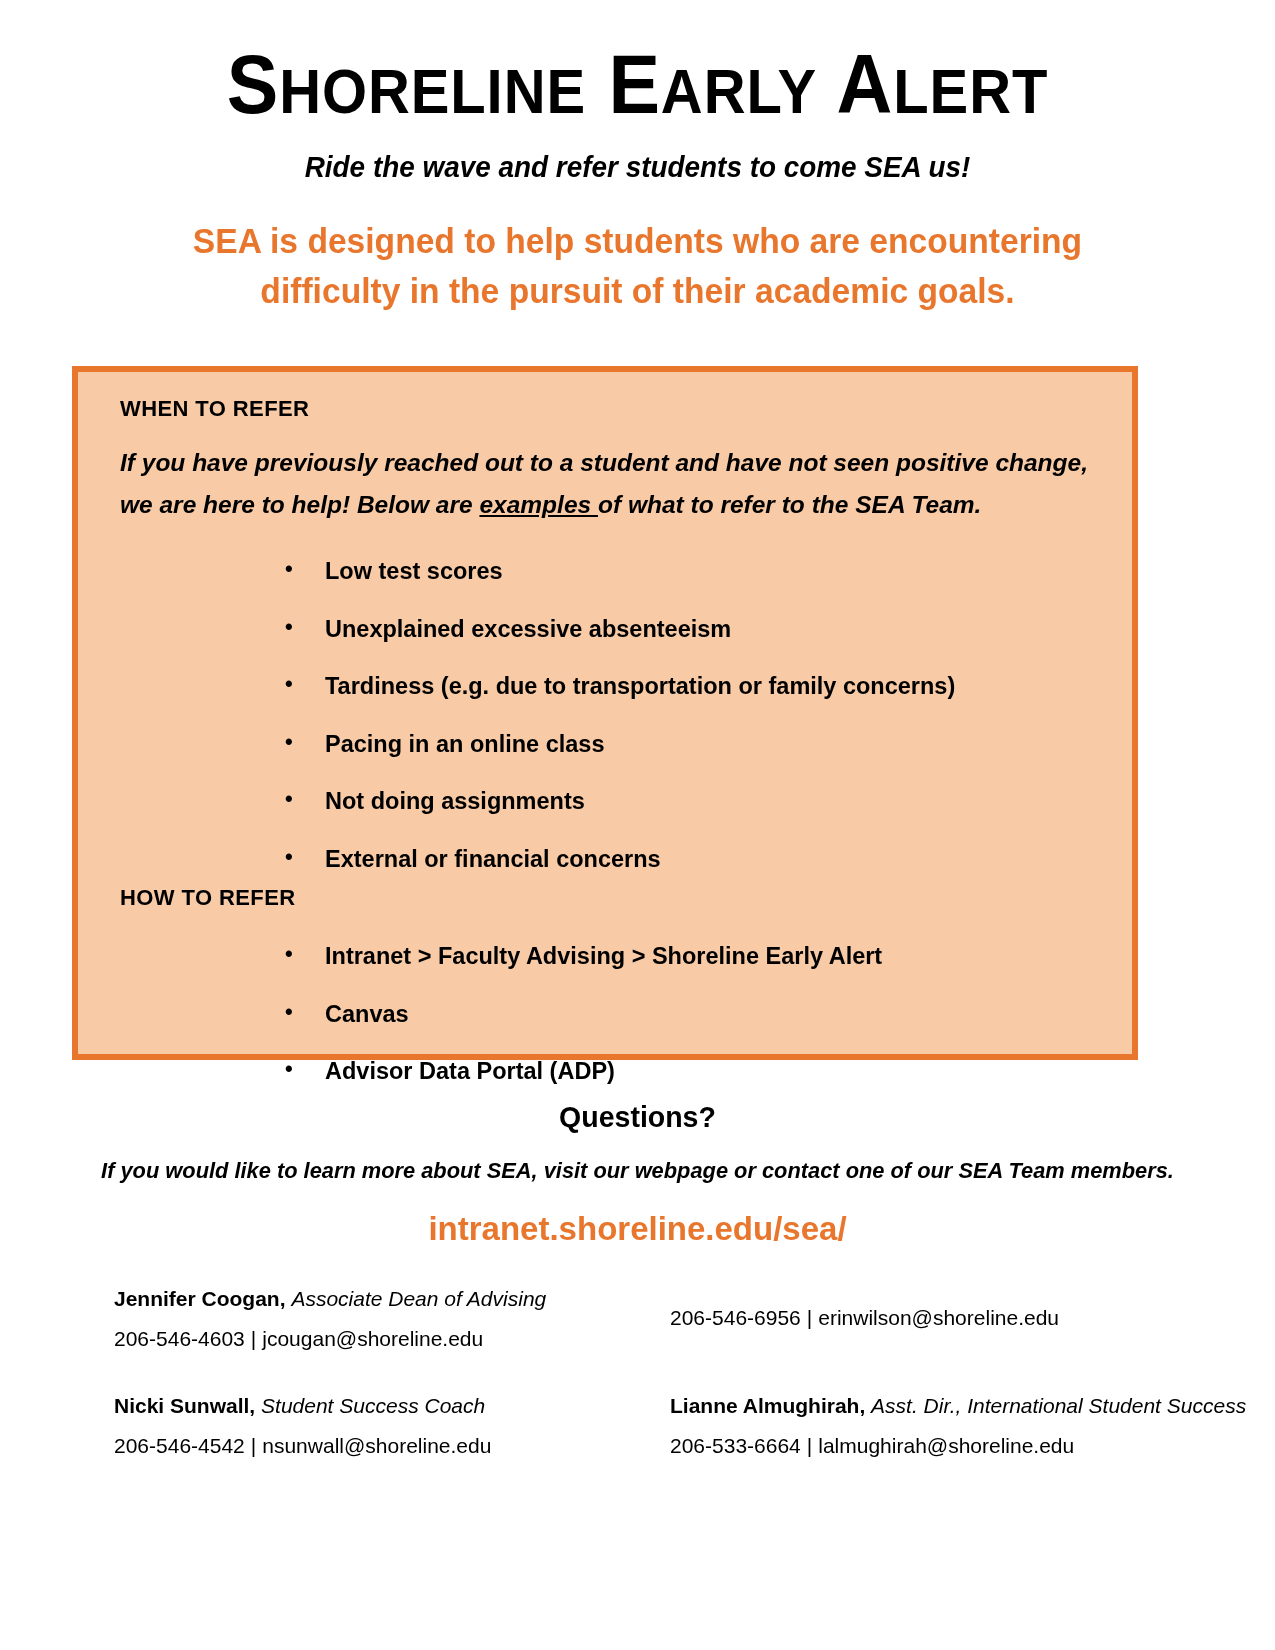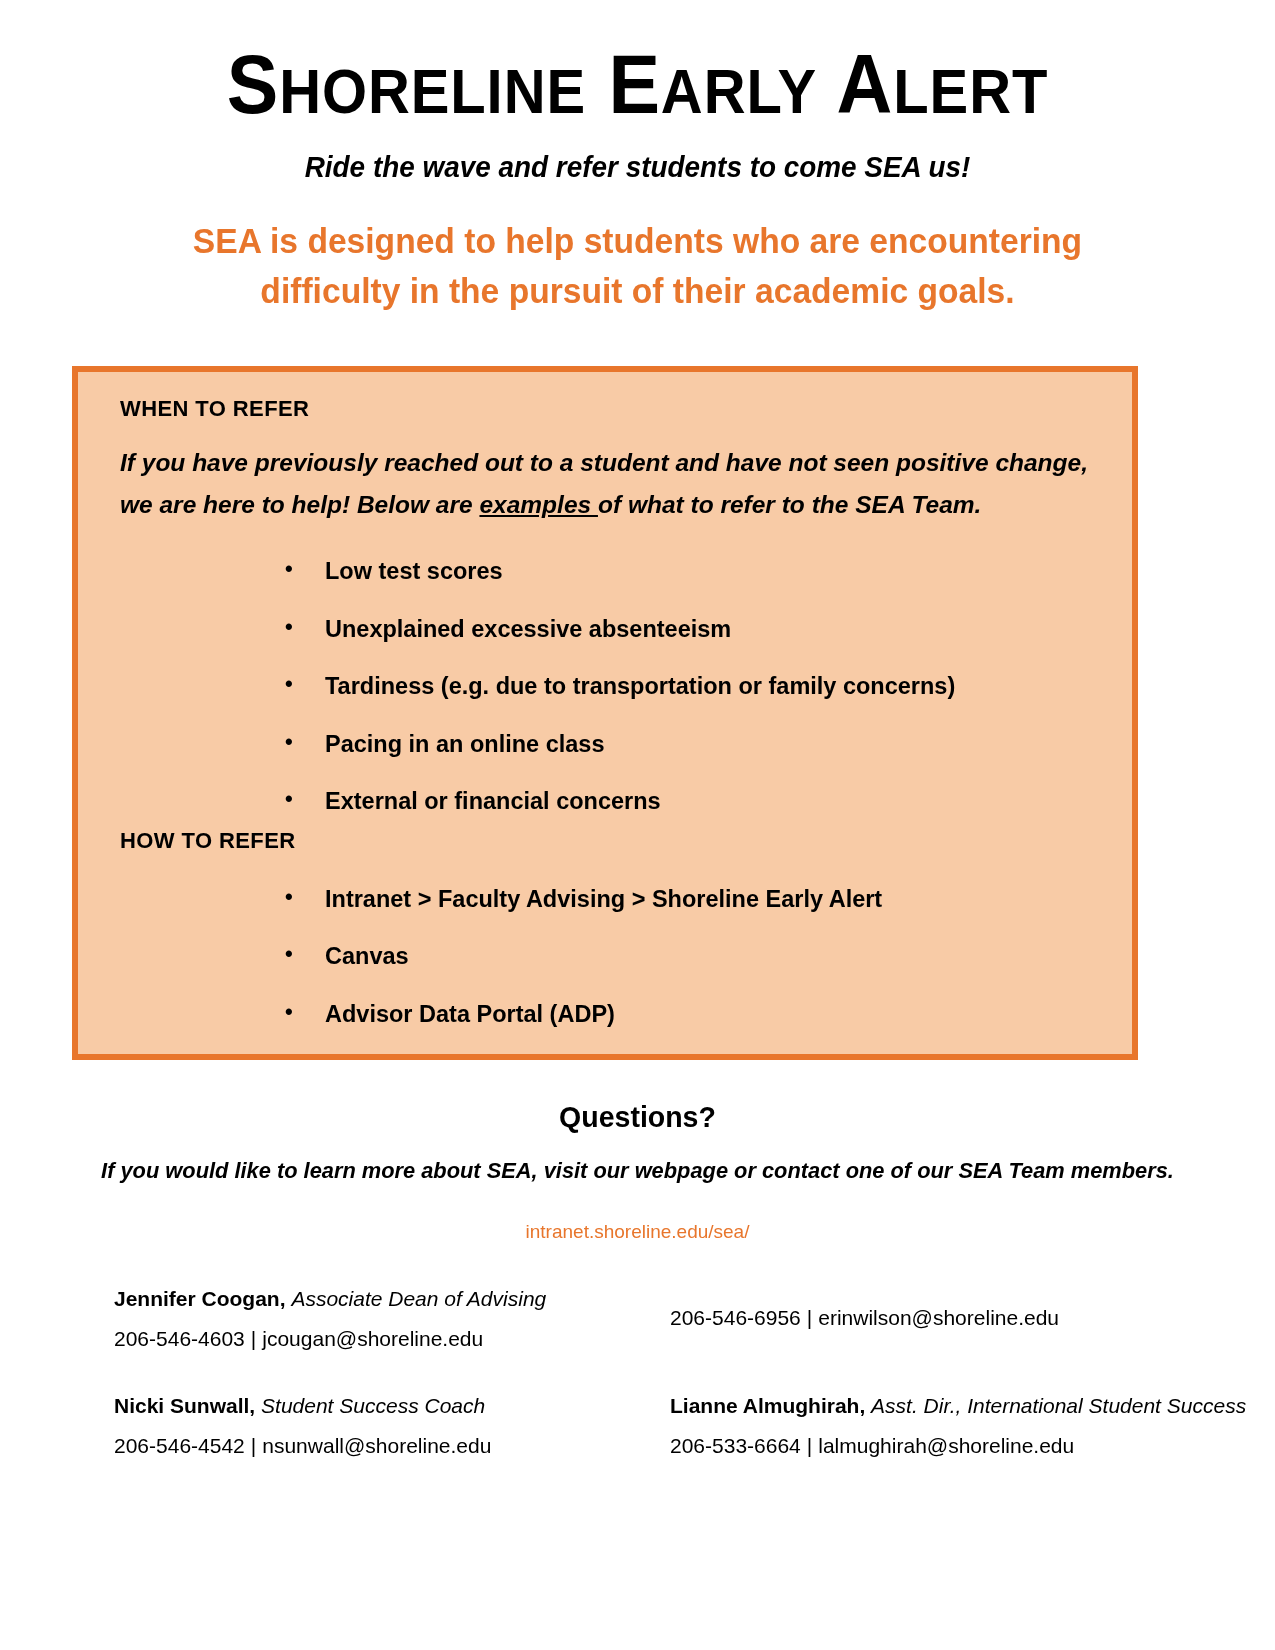--- a/index.html
+++ b/index.html
@@ -141,23 +141,23 @@
   .q-sub {
     font-style: italic;
     font-weight: bold;
     font-size: 22.5px;
     margin-top: 24px;
     transform: scaleX(0.97);
     color: #000;
   }
   .q-url {
     color: #E8762C;
-    font-weight: normal;
-    font-size: 19px;
-    margin-top: 37px;
+    font-weight: bold;
+    font-size: 33px;
+    margin-top: 26px;
   }
 
   
   .contacts {
     position: absolute;
     left: 16px;
     top: 1288px;
     width: 1275px;
     display: grid;
     grid-template-columns: 528px 620px;
@@ -205,20 +205,21 @@
 
     <div class="sec-head">WHEN TO REFER</div>
 
     <div class="intro"><span>If you have previously reached out to a student and have not seen positive change, we are here to help!  Below are </span><u>examples </u><span>of what to refer to the SEA Team.</span></div>
 
     <ul class="blist first">
       <li>Low test scores</li>
       <li>Unexplained excessive absenteeism</li>
       <li>Tardiness (e.g. due to transportation or family concerns)</li>
       <li>Pacing in an online class</li>
+      <li>Not doing assignments</li>
       <li>External or financial concerns</li>
     </ul>
 
     <div class="sec-head second">HOW TO REFER</div>
 
     <ul class="blist second">
       <li>Intranet  &gt; Faculty Advising &gt; Shoreline Early Alert</li>
       <li>Canvas</li>
       <li>Advisor Data Portal (ADP)</li>
     </ul>

